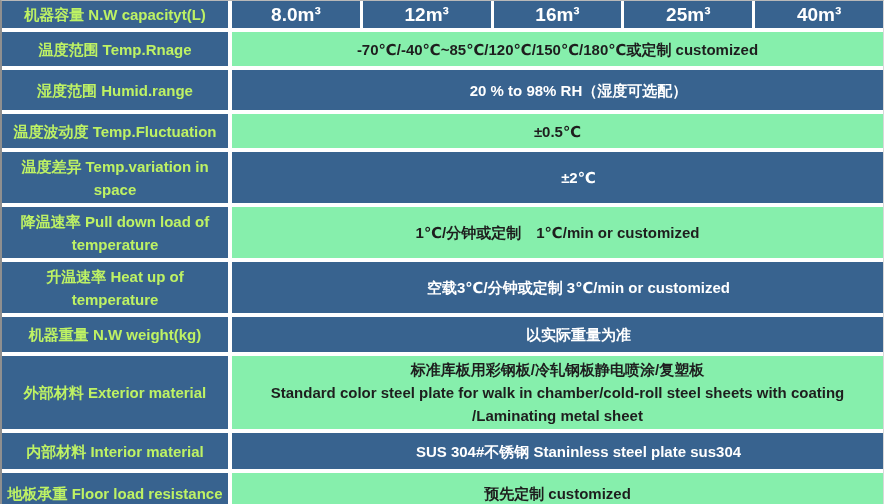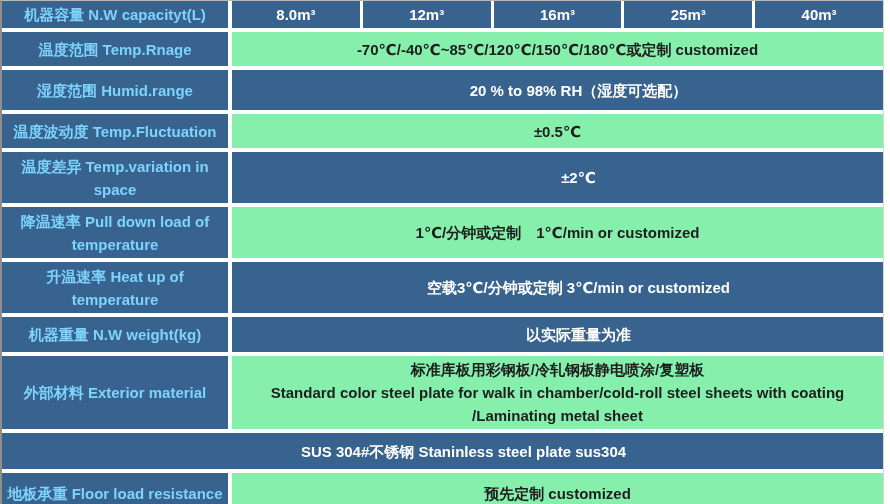--- a/index.html
+++ b/index.html
@@ -18,35 +18,35 @@
   }
   .row { display: flex; gap: 4px; margin-top: 4px; }
   .row.header { margin-top: 0; }
   .cell {
     display: flex; flex-direction: column;
     justify-content: center; align-items: center;
     text-align: center;
   }
   .label {
     flex: none; width: 226px;
-    background: var(--blue); color: #7dd3fc;
+    background: var(--blue); color: #bef264;
     font-size: 15px; line-height: 23px;
     padding: 0 2px;
   }
   .label span, .value span { display: block; }
   .value {
     flex: 1; background: #86efac; color: var(--ink);
     font-size: 15px; line-height: 23px; padding: 0 6px;
   }
   .value.blue { background: var(--blue); color: #fff; padding-left: 48px; }
   .caps { flex: 1; display: flex; gap: 3px; }
   .cap {
     flex: 1; background: var(--blue); color: #fff;
     display: flex; align-items: center; justify-content: center;
-    font-size: 15px;
+    font-size: 19px;
   }
   
   .header { height: 27px; }
   .r1  { height: 34px; }
   .r2  { height: 40px; }
   .r3  { height: 34px; }
   .r4  { height: 51px; }
   .r5  { height: 51px; }
   .r6  { height: 51px; }
   .r7  { height: 35px; }
@@ -143,20 +143,23 @@
       <span>外部材料 Exterior material</span>
     </div>
     <div class="cell value">
       <span>标准库板用彩钢板/冷轧钢板静电喷涂/复塑板</span>
       <span>Standard color steel plate for walk in chamber/cold-roll steel sheets with coating</span>
       <span>/Laminating metal sheet</span>
     </div>
   </div>
 
   <div class="row r9">
+    <div class="cell label">
+      <span>内部材料 Interior material</span>
+    </div>
     <div class="cell value blue">
       <span>SUS 304#不锈钢 Staninless steel plate sus304</span>
     </div>
   </div>
 
   <div class="row r10">
     <div class="cell label">
       <span>地板承重 Floor load resistance</span>
     </div>
     <div class="cell value">

